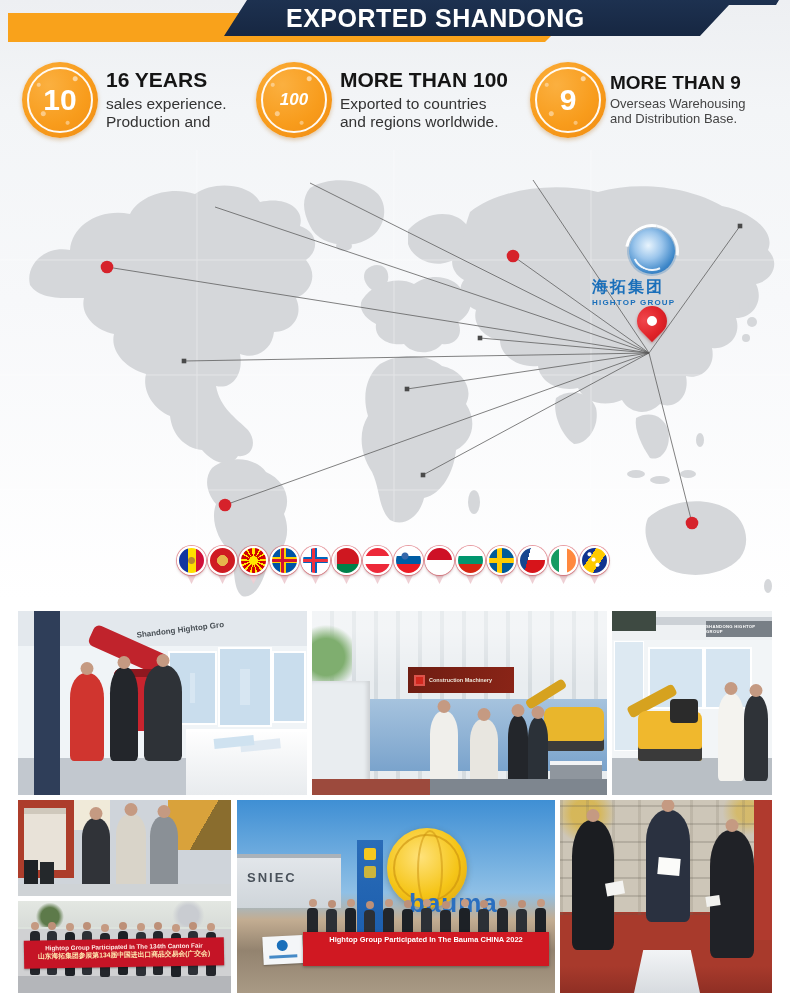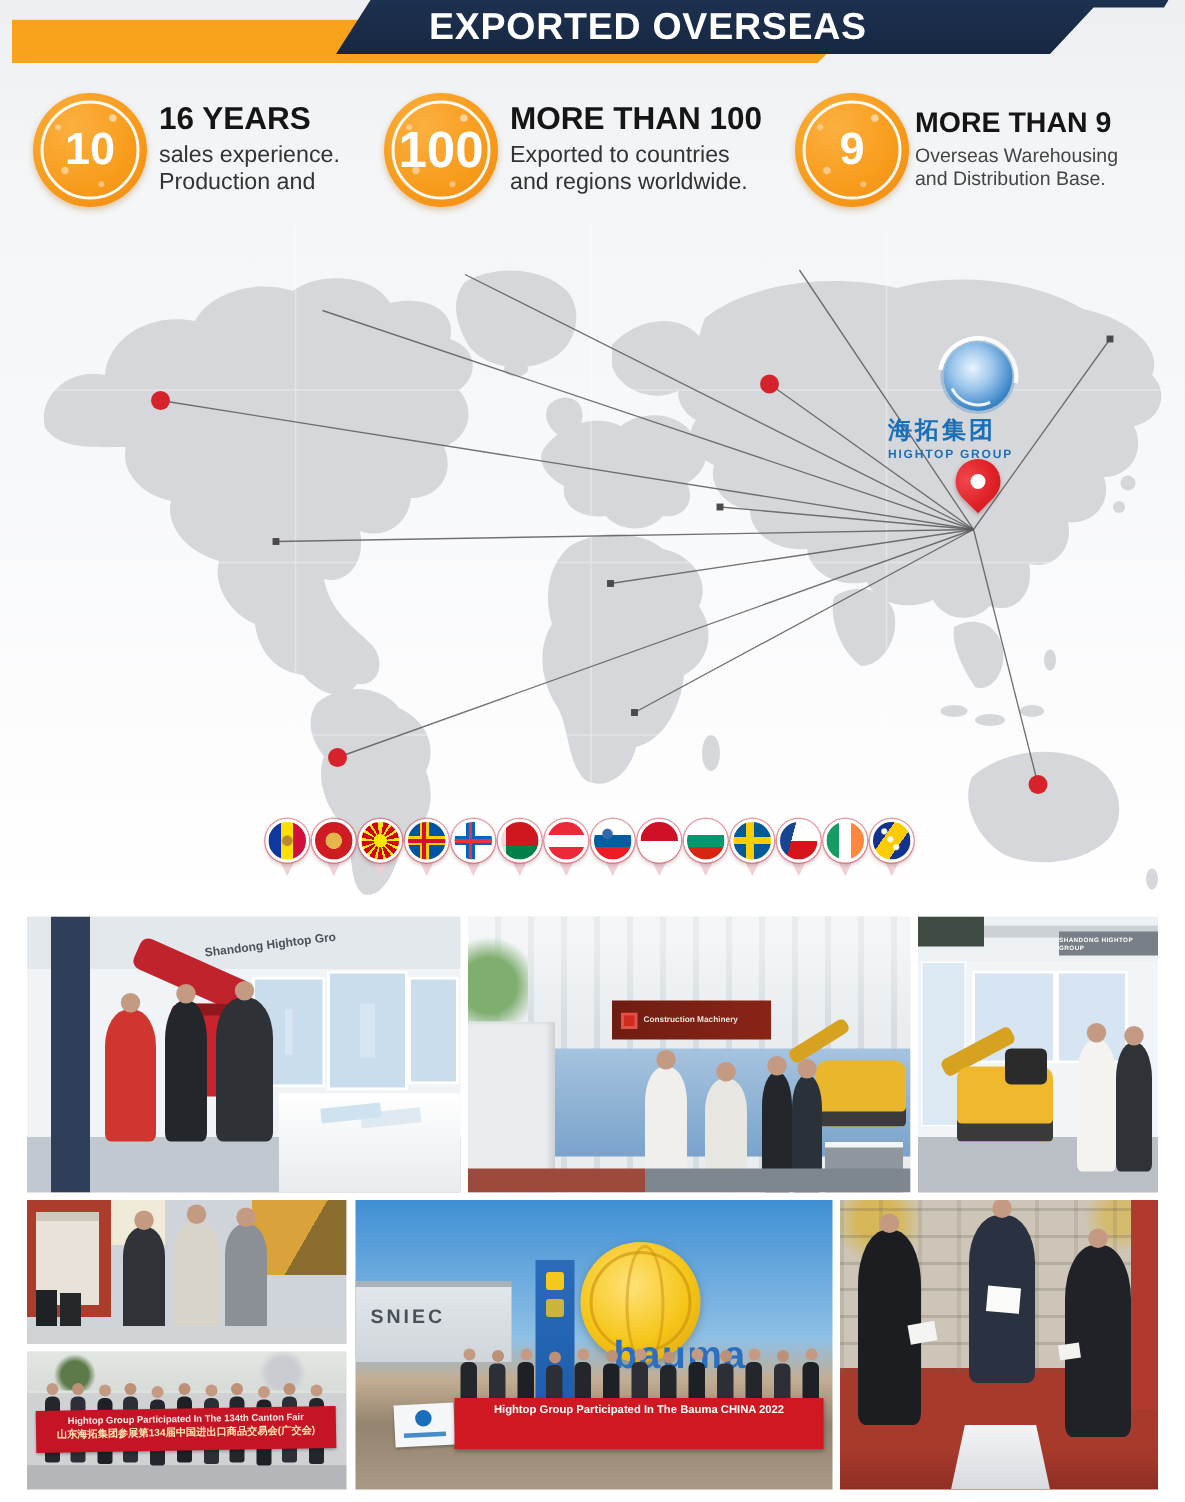--- a/index.html
+++ b/index.html
@@ -20,21 +20,21 @@
       background:radial-gradient(circle at 35% 30%,#fbb040 0%,#f89c1c 55%,#ef8a12 100%);
       box-shadow:0 2px 4px rgba(180,110,20,.35);}
   .stat-circle::before{content:"";position:absolute;inset:5px;border:2px solid rgba(255,255,255,.95);border-radius:50%;}
   .stat-circle::after{content:"";position:absolute;inset:0;border-radius:50%;
       background:radial-gradient(circle at 70% 22%,rgba(255,255,255,.55) 0 2px,transparent 3px),
                  radial-gradient(circle at 28% 68%,rgba(255,255,255,.45) 0 2px,transparent 3px),
                  radial-gradient(circle at 60% 80%,rgba(255,255,255,.4) 0 1.5px,transparent 2.5px),
                  radial-gradient(circle at 22% 30%,rgba(255,255,255,.4) 0 1.5px,transparent 2.5px);}
   .stat-num{position:absolute;top:2px;width:76px;height:76px;display:flex;align-items:center;justify-content:center;
       color:#fff;font-weight:bold;font-size:30px;z-index:2;}
-  .s2 .stat-num{font-size:34px;}
+  .s2 .stat-num{font-size:17px;font-style:italic;}
   .stat-text{position:absolute;left:84px;top:8px;width:190px;}
   .stat-title{font-size:21px;font-weight:bold;color:#151515;margin-bottom:3px;white-space:nowrap;}
   .stat-line{font-size:15.5px;color:#333;line-height:1.15;white-space:nowrap;}
   .s3 .stat-text{left:80px;top:12px;}
   .s3 .stat-title{font-size:19px;}
   .s3 .stat-line{font-size:13px;color:#444;}
   
   .map-sec{position:absolute;left:0;top:150px;width:790px;height:455px;}
   .worldmap,.routes{position:absolute;left:0;top:0;width:790px;height:455px;}
   .route-line{stroke:#5a5a5a;stroke-width:.9;opacity:.85;}
@@ -142,21 +142,21 @@
       clip-path:polygon(14% 0,86% 0,100% 100%,0 100%);box-shadow:0 -2px 0 #fff;}
 </style>
 </head>
 <body>
 
 <div class="page">
 
   <div class="hdr">
     <div class="hdr-orange"></div>
     <div class="hdr-navy"></div>
-    <h1 class="hdr-title">EXPORTED OVERSEAS</h1>
+    <h1 class="hdr-title">EXPORTED SHANDONG</h1>
   </div>
 
   <div class="stat s1">
     <div class="stat-circle"></div>
     <span class="stat-num">10</span>
     <div class="stat-text">
       <div class="stat-title">16 YEARS</div>
       <div class="stat-line">sales experience.</div>
       <div class="stat-line">Production and</div>
     </div>

